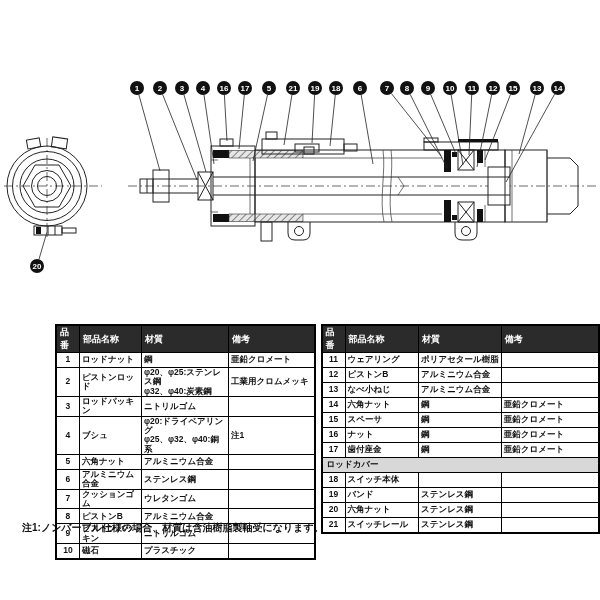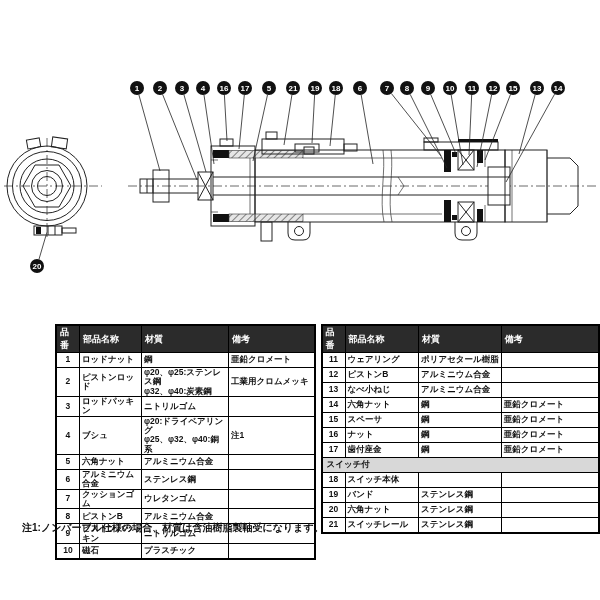--- a/index.html
+++ b/index.html
@@ -368,21 +368,21 @@
             <td class="c-material">鋼</td>
             <td class="c-remarks">亜鉛クロメート</td>
           </tr>
           <tr>
             <td class="c-no">17</td>
             <td class="c-name">歯付座金</td>
             <td class="c-material">鋼</td>
             <td class="c-remarks">亜鉛クロメート</td>
           </tr>
           <tr>
-            <td colspan="4" class="section">スイッチ付</td>
+            <td colspan="4" class="section">ロッドカバー</td>
           </tr>
           <tr>
             <td class="c-no">18</td>
             <td class="c-name">スイッチ本体</td>
             <td class="c-material"></td>
             <td class="c-remarks"></td>
           </tr>
           <tr>
             <td class="c-no">19</td>
             <td class="c-name">バンド</td>

